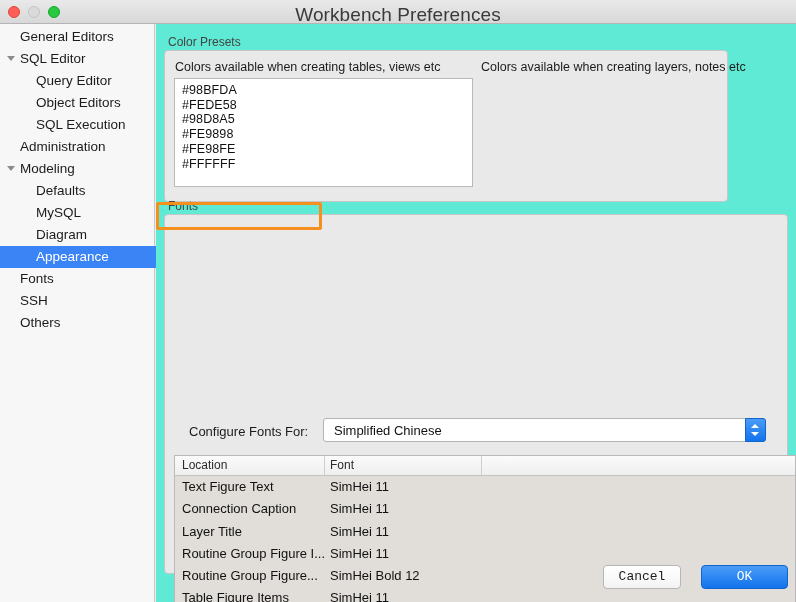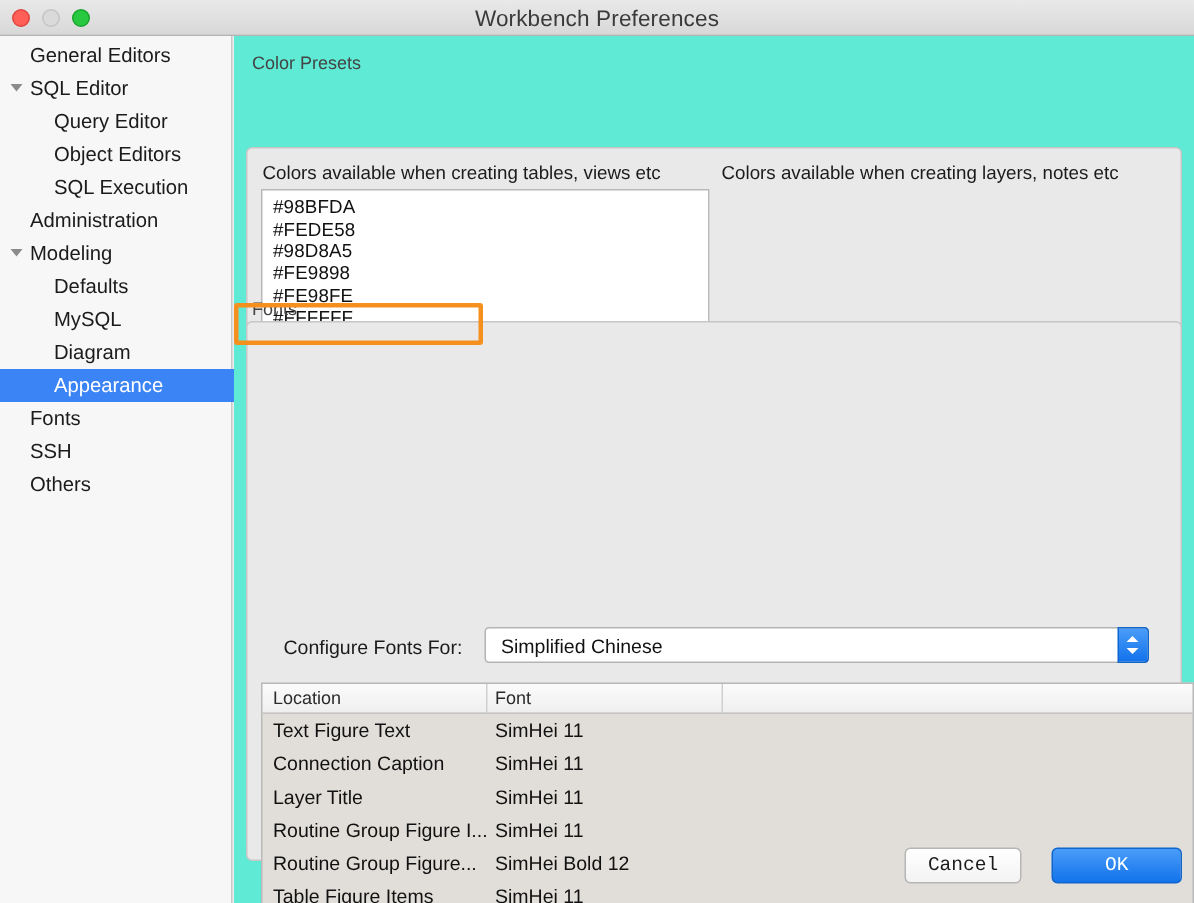--- a/index.html
+++ b/index.html
@@ -29,21 +29,21 @@
     left: 0; top: 0;
     width: 796px; height: 24px;
     background: linear-gradient(to bottom, #e9e9e9 0%, #d8d8d8 100%);
     border-bottom: 1px solid #b4b4b4;
     box-sizing: border-box;
   }
   #title-text {
     position: absolute;
     left: 0; right: 0; top: 4px;
     text-align: center;
-    font-size: 15px;
+    font-size: 19px;
     color: #3a3a3a;
     letter-spacing: 0.1px;
   }
   .traffic {
     position: absolute;
     top: 6px;
     width: 12px; height: 12px;
     border-radius: 50%;
     box-sizing: border-box;
   }
@@ -102,21 +102,21 @@
   .group-box {
     position: absolute;
     background: #e9e9e9;
     border: 1px solid #c6c6c6;
     border-radius: 4px;
     box-sizing: border-box;
   }
 
   
   #cp-label   { left: 12px; top: 11px; }
-  #cp-box     { left: 8px; top: 26px; width: 624px; height: 152px; margin-top: 48px; }
+  #cp-box     { left: 8px; top: 26px; width: 564px; height: 152px; }
 
   .col-title {
     position: absolute;
     font-size: 12.5px;
     color: #1b1b1b;
     white-space: nowrap;
   }
   .color-list {
     position: absolute;
     background: #ffffff;

